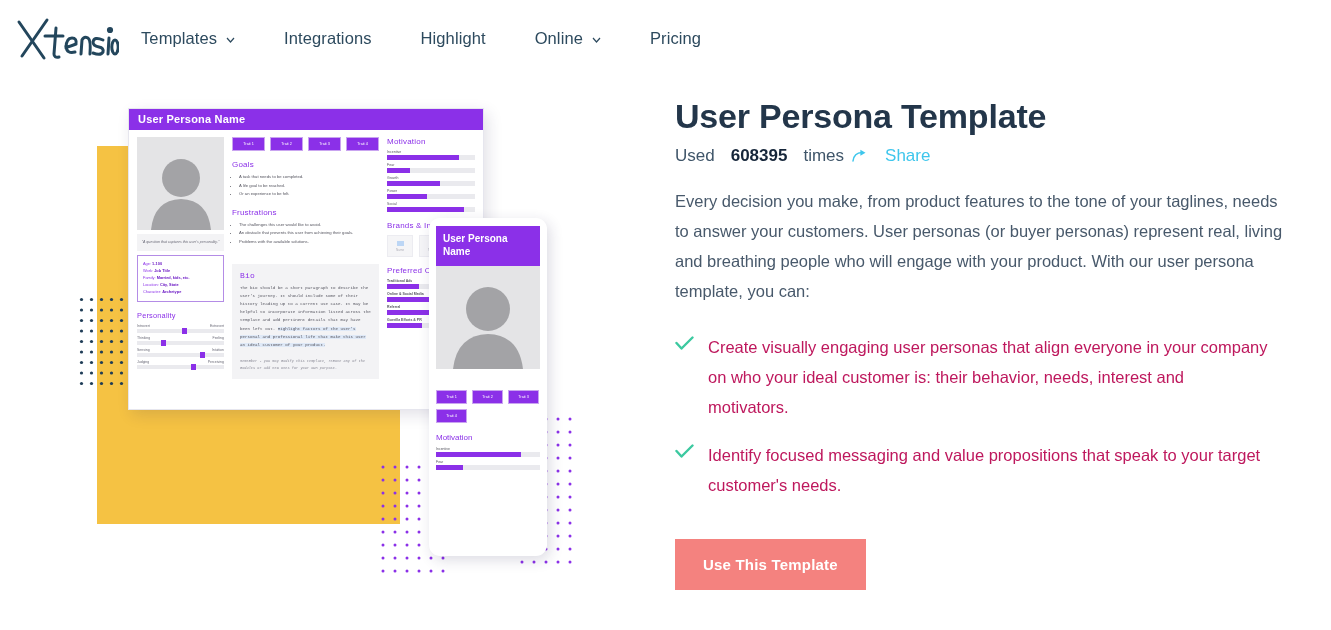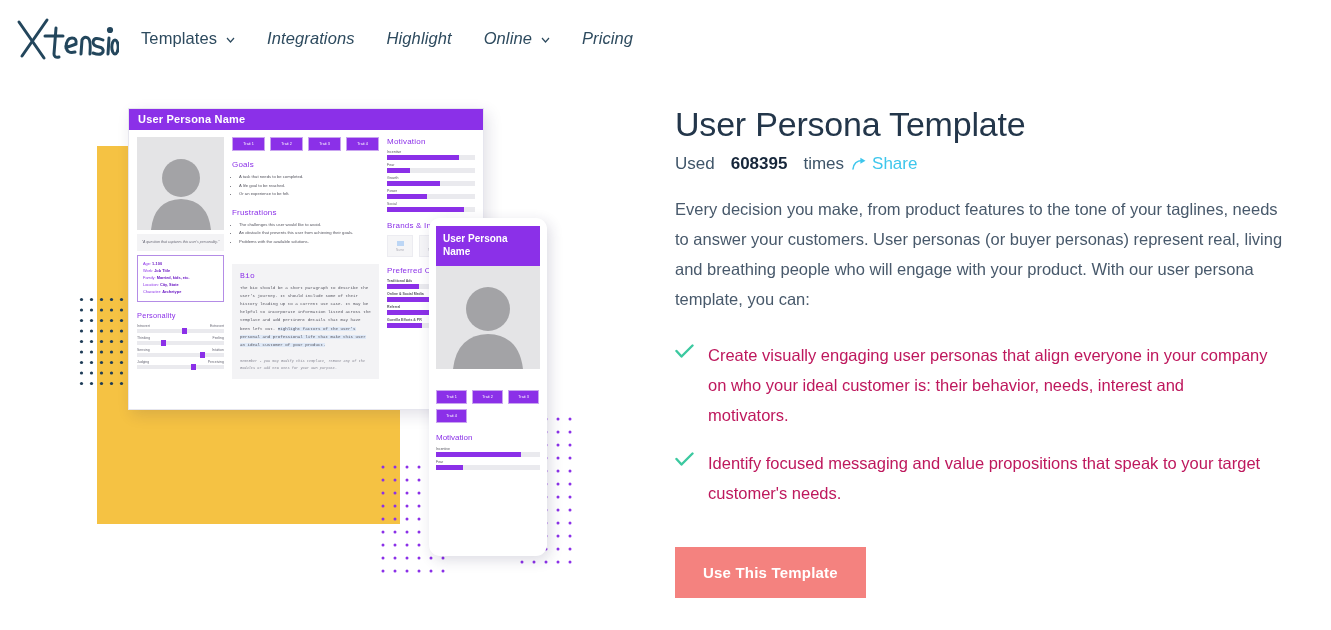--- a/index.html
+++ b/index.html
@@ -16,29 +16,29 @@
     position: absolute; top: 0; left: 0; width: 1331px; height: 82px;
     background: #ffffff;
   }
   .logo {
     position: absolute; left: 14px; top: 14px;
     width: 105px; height: 48px;
   }
   .logo svg { display: block; }
   .main-nav {
     position: absolute; left: 141px; top: 29px;
-    display: flex; align-items: center; gap: 0px;
+    display: flex; align-items: center; gap: 17px;
   }
   .nav-item {
     display: flex; align-items: center; gap: 9px;
     font-size: 16.5px; color: #2d4a5e; letter-spacing: .1px;
     cursor: pointer; padding: 0 16px 0 0; white-space: nowrap;
   }
   .nav-item:first-child { padding-left: 0; }
-  .nav-item + .nav-item { padding-left: 16px; font-style: italic; }
+  .nav-item + .nav-item { padding-left: 16px; }
   .chev {
     display: inline-block; width: 9px; height: 6px; position: relative; top: 1px;
   }
   .chev svg { display: block; }
   .header-right {
     position: absolute; right: 18px; top: 29px;
     display: flex; align-items: center; gap: 26px;
   }
   .demo-link { font-size: 16.5px; color: #f4827f; cursor: pointer; white-space: nowrap; }
   .signin-link { font-size: 16.5px; color: #2d4a5e; cursor: pointer; white-space: nowrap; }
@@ -147,30 +147,30 @@
   .ph-gap { height: 19px; }
   .ph-traits { display: flex; gap: 5px; flex-wrap: wrap; margin-top: 2px; }
   .ph-traits .trait-tag { width: 31px; font-size: 3.8px; }
   .ph-sec { font-size: 8px; color: #8b30e8; margin: 10px 0 5px 0; }
 
   
   .content {
     position: absolute; left: 675px; top: 82px; width: 630px;
   }
   .page-title {
-    font-size: 34px; font-weight: normal; color: #23364a;
-    letter-spacing: -.2px; margin-top: 24px; line-height: 1.1;
+    font-size: 34px; font-weight: bold; color: #23364a;
+    letter-spacing: -.2px; margin-top: 16px; line-height: 1.1;
   }
   .used-line {
     margin-top: 11px; font-size: 17px; color: #3f5569;
     display: flex; align-items: center; gap: 0px;
   }
   .used-line b { font-weight: bold; color: #16263a; padding: 0 16px; }
   .share-link {
-    color: #3ec6ec; cursor: pointer; display: inline-flex; align-items: center; gap: 4px;
+    color: #3ec6ec; cursor: pointer; display: inline-flex; align-items: center; gap: 17px;
     margin-left: 8px;
   }
   .share-link svg { display: block; }
   .desc {
     margin-top: 20px; font-size: 16.5px; color: #48596b; line-height: 1.82;
     max-width: 618px;
   }
   .checklist { margin-top: 26px; }
   .check-item {
     display: flex; gap: 14px; margin-bottom: 17px; align-items: flex-start;

